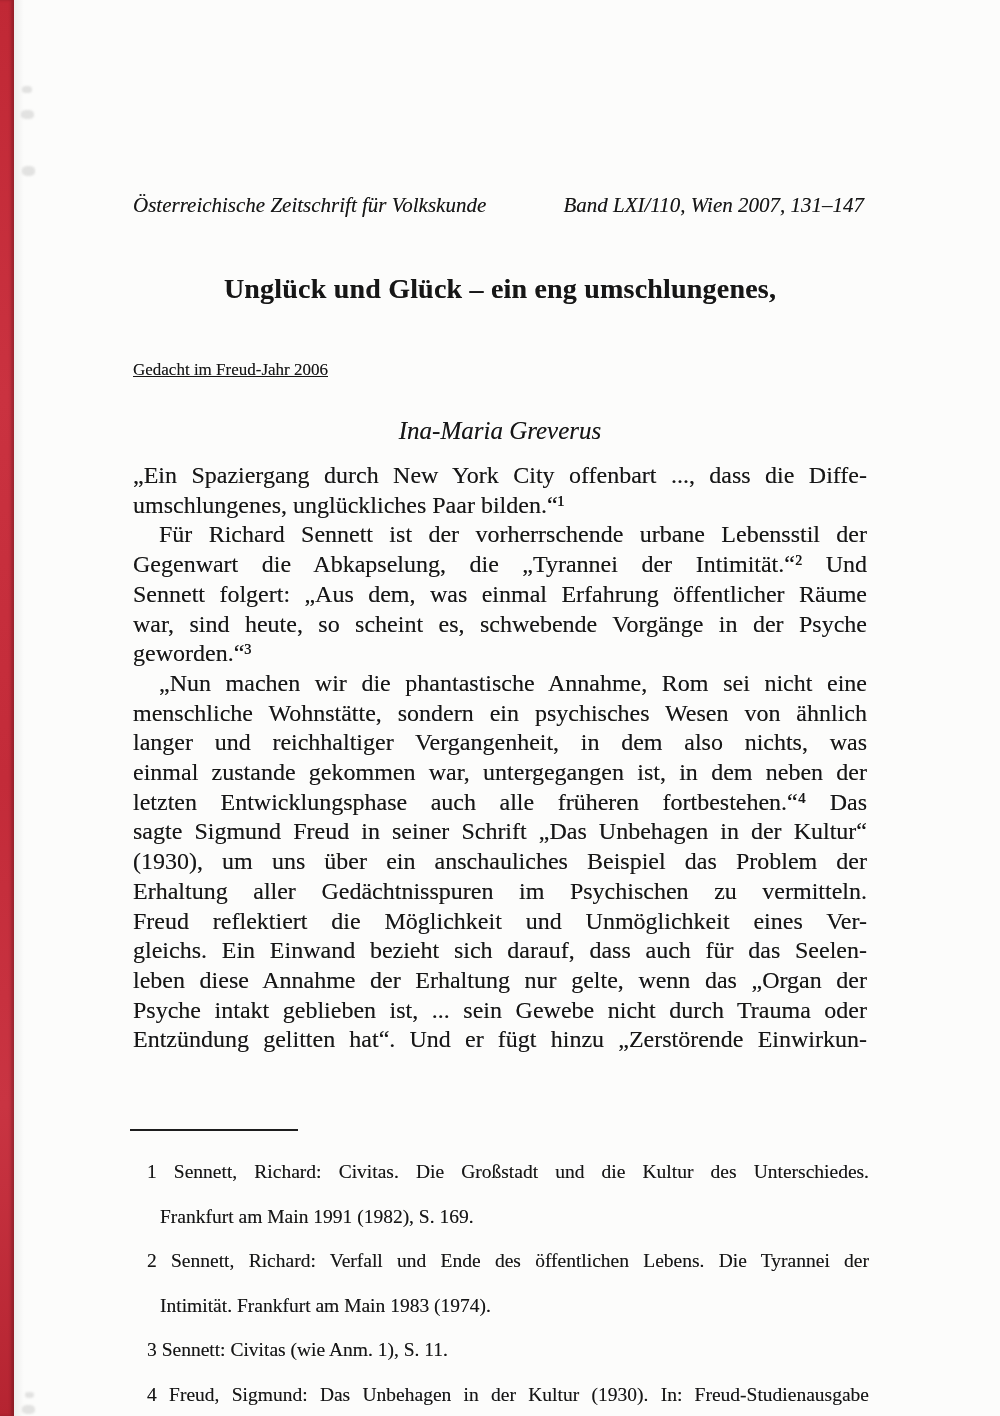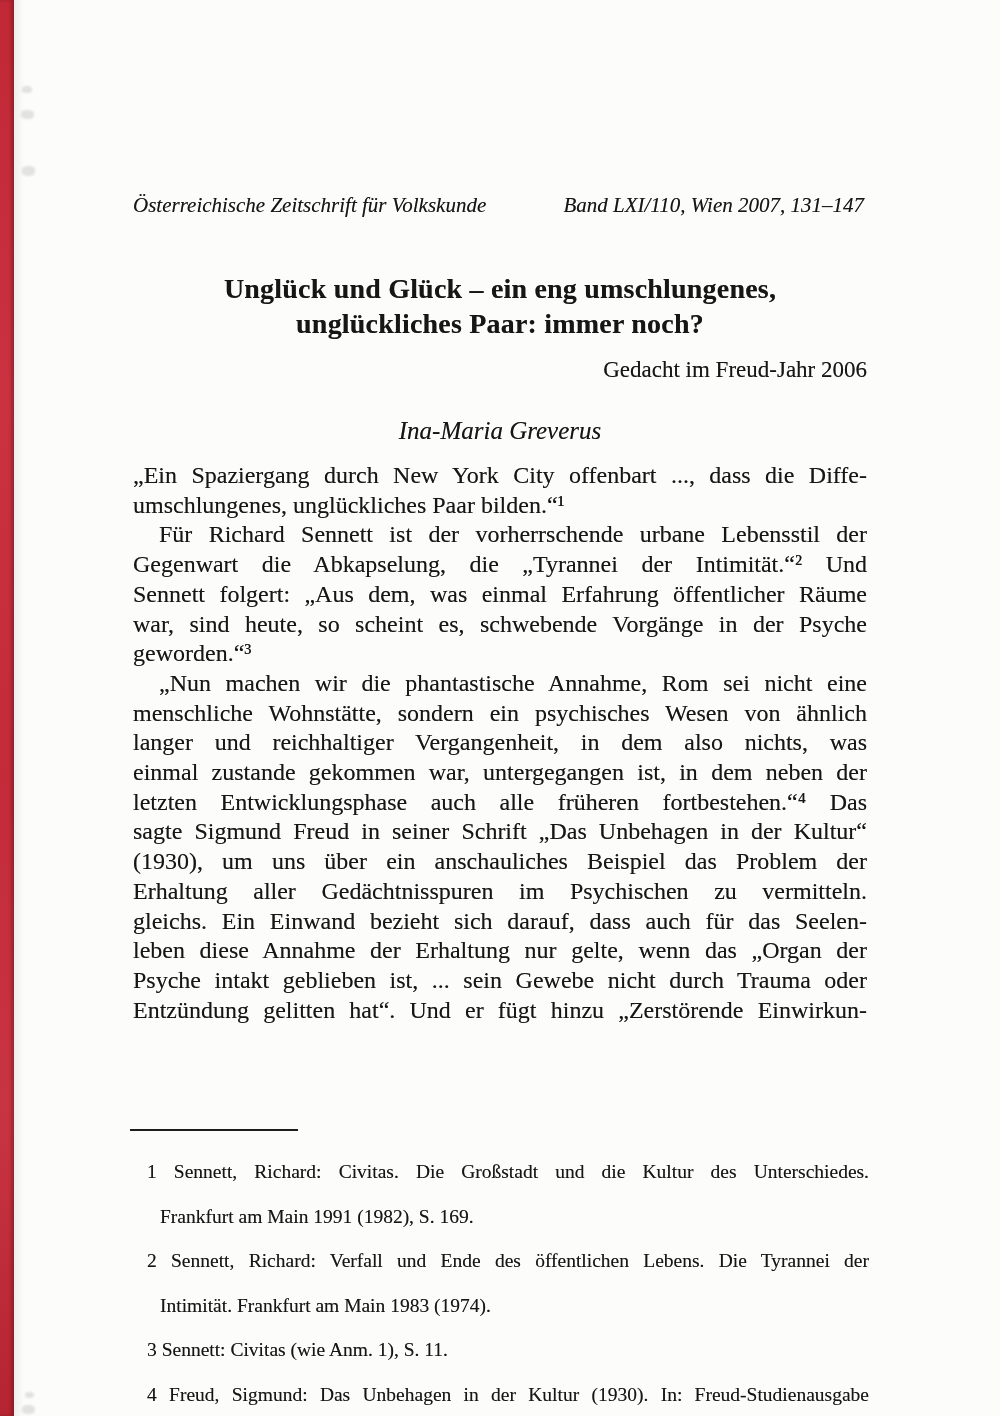--- a/index.html
+++ b/index.html
@@ -41,21 +41,21 @@
   }
 
   .title {
     position: absolute; top: 271px; left: 133px; width: 734px;
     text-align: center; font-weight: bold;
     font-size: 28px; line-height: 35px; letter-spacing: 0.2px;
   }
 
   .subtitle {
     position: absolute; top: 355px; left: 133px; width: 734px;
-    text-align: right; font-size: 23px; line-height: 30px;
+    text-align: left; font-size: 17px; line-height: 30px; text-decoration: underline;
   }
 
   .author {
     position: absolute; top: 416px; left: 133px; width: 734px;
     text-align: center; font-style: italic; font-size: 25px; line-height: 30px;
   }
 
   .bodytext {
     position: absolute; top: 461px; left: 133px; width: 734px;
     font-size: 24px; line-height: 29.7px;
@@ -104,21 +104,20 @@
   <div class="speck sp4"></div>
   <div class="speck sp5"></div>
 
   <div class="header txt">
     <span>Österreichische Zeitschrift für Volkskunde</span>
     <span>Band LXI/110, Wien 2007, 131–147</span>
   </div>
 
   <div class="title txt">
     <div>Unglück und Glück – ein eng umschlungenes,</div>
-    <div>unglückliches Paar: immer noch?</div>
   </div>
 
   <div class="subtitle txt">Gedacht im Freud-Jahr 2006</div>
 
   <div class="author txt">Ina-Maria Greverus</div>
 
   <div class="bodytext txt">
     <div class="bline">„Ein Spaziergang durch New York City offenbart ..., dass die Diffe-</div>
     <div class="bline pend">umschlungenes, unglückliches Paar bilden.“¹</div>
     <div class="bline pind">Für Richard Sennett ist der vorherrschende urbane Lebensstil der</div>
@@ -127,20 +126,21 @@
     <div class="bline">war, sind heute, so scheint es, schwebende Vorgänge in der Psyche</div>
     <div class="bline pend">geworden.“³</div>
     <div class="bline pind">„Nun machen wir die phantastische Annahme, Rom sei nicht eine</div>
     <div class="bline">menschliche Wohnstätte, sondern ein psychisches Wesen von ähnlich</div>
     <div class="bline">langer und reichhaltiger Vergangenheit, in dem also nichts, was</div>
     <div class="bline">einmal zustande gekommen war, untergegangen ist, in dem neben der</div>
     <div class="bline">letzten Entwicklungsphase auch alle früheren fortbestehen.“⁴ Das</div>
     <div class="bline">sagte Sigmund Freud in seiner Schrift „Das Unbehagen in der Kultur“</div>
     <div class="bline">(1930), um uns über ein anschauliches Beispiel das Problem der</div>
     <div class="bline">Erhaltung aller Gedächtnisspuren im Psychischen zu vermitteln.</div>
+    <div class="bline">Freud reflektiert die Möglichkeit und Unmöglichkeit eines Ver-</div>
     <div class="bline">gleichs. Ein Einwand bezieht sich darauf, dass auch für das Seelen-</div>
     <div class="bline">leben diese Annahme der Erhaltung nur gelte, wenn das „Organ der</div>
     <div class="bline">Psyche intakt geblieben ist, ... sein Gewebe nicht durch Trauma oder</div>
     <div class="bline">Entzündung gelitten hat“. Und er fügt hinzu „Zerstörende Einwirkun-</div>
   </div>
 
   <div class="fnrule"></div>
 
   <div class="footnotes txt">
     <div class="fline">1 Sennett, Richard: Civitas. Die Großstadt und die Kultur des Unterschiedes.</div>

